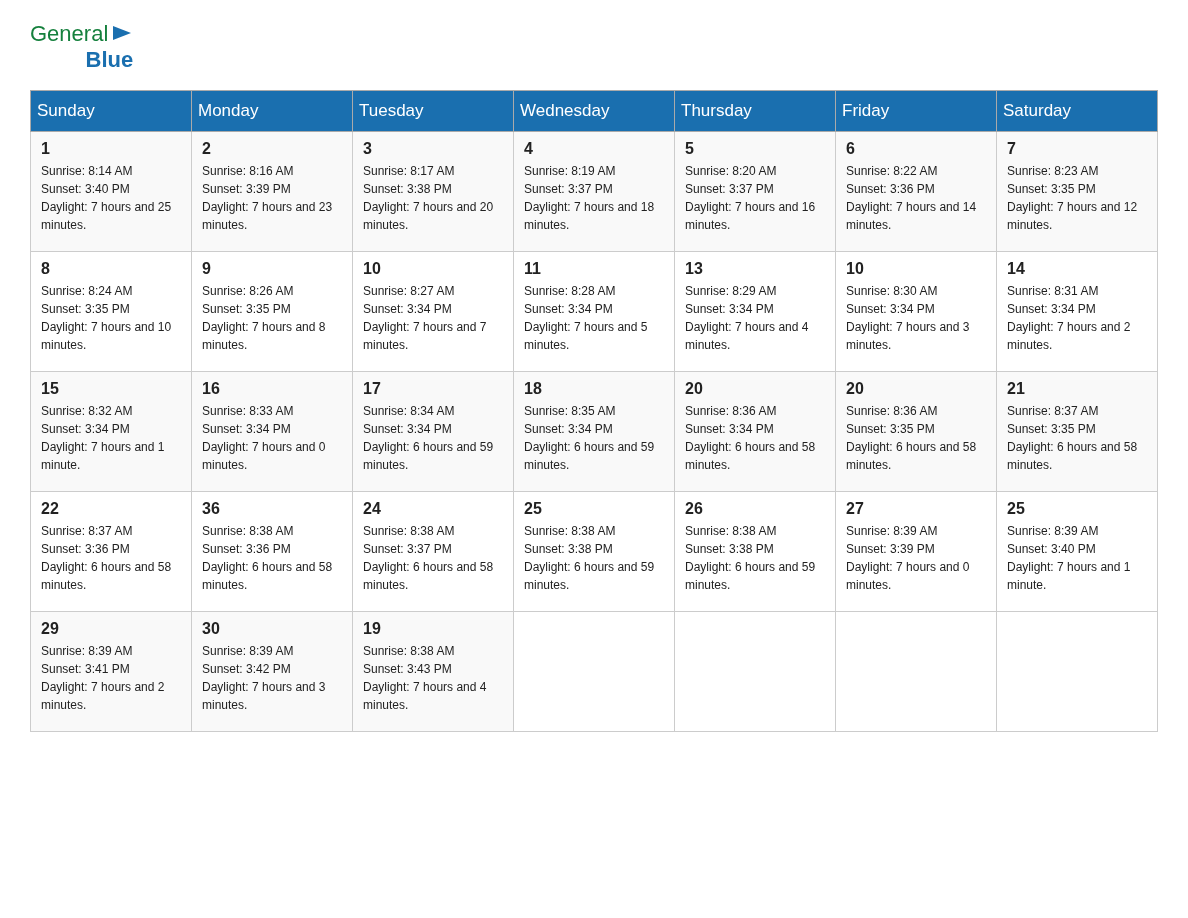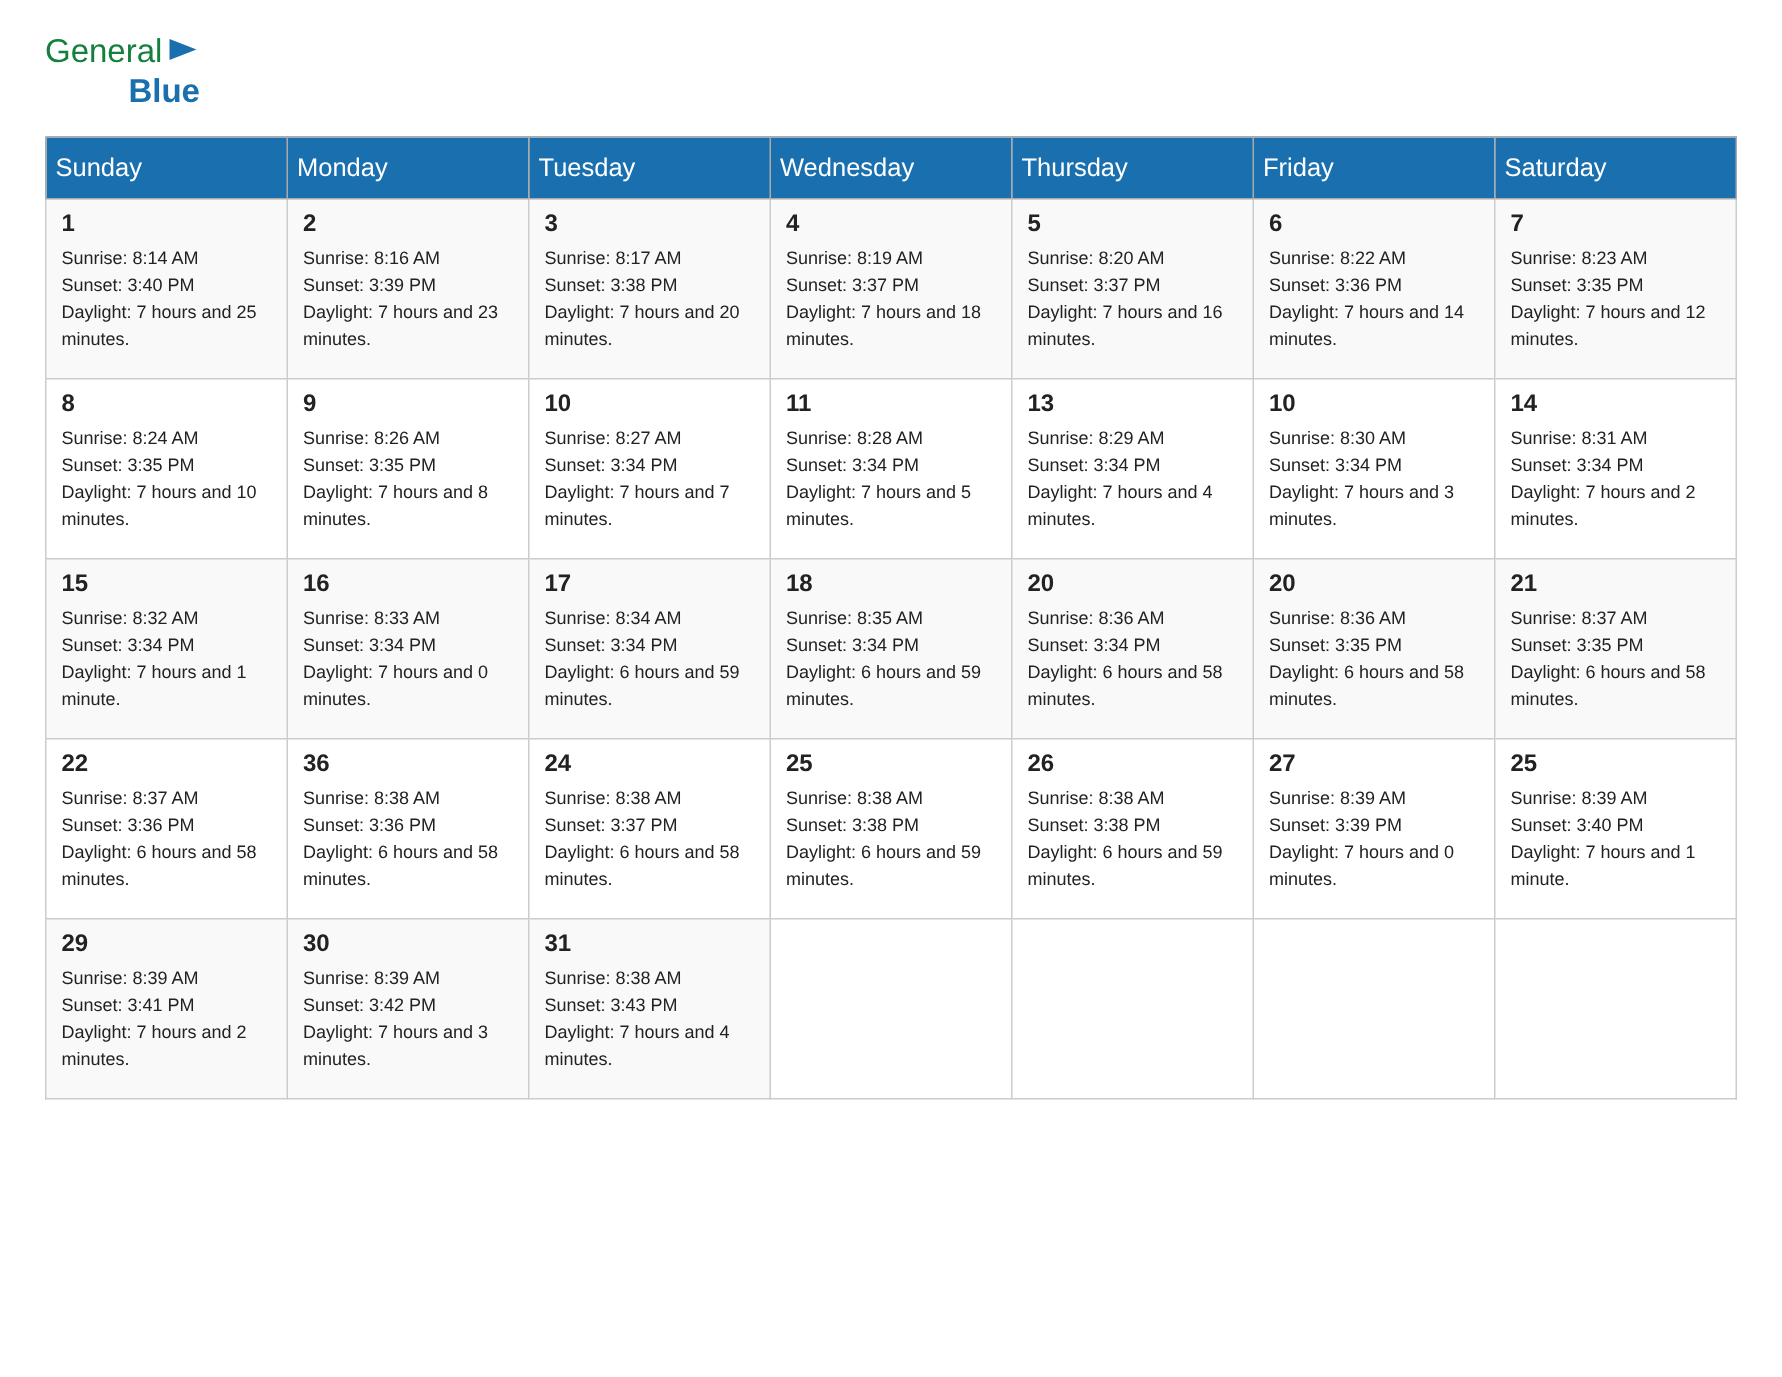--- a/index.html
+++ b/index.html
@@ -359,21 +359,21 @@
       </td>
         <td>
         <span class="day-num">30</span>
         <div class="day-info">
           Sunrise: 8:39 AM<br>
           Sunset: 3:42 PM<br>
           Daylight: 7 hours and 3 minutes.
         </div>
       </td>
         <td>
-        <span class="day-num">31</span>
+        <span class="day-num">19</span>
         <div class="day-info">
           Sunrise: 8:38 AM<br>
           Sunset: 3:43 PM<br>
           Daylight: 7 hours and 4 minutes.
         </div>
       </td>
         <td class="empty-cell"></td>
         <td class="empty-cell"></td>
         <td class="empty-cell"></td>
         <td class="empty-cell"></td>

